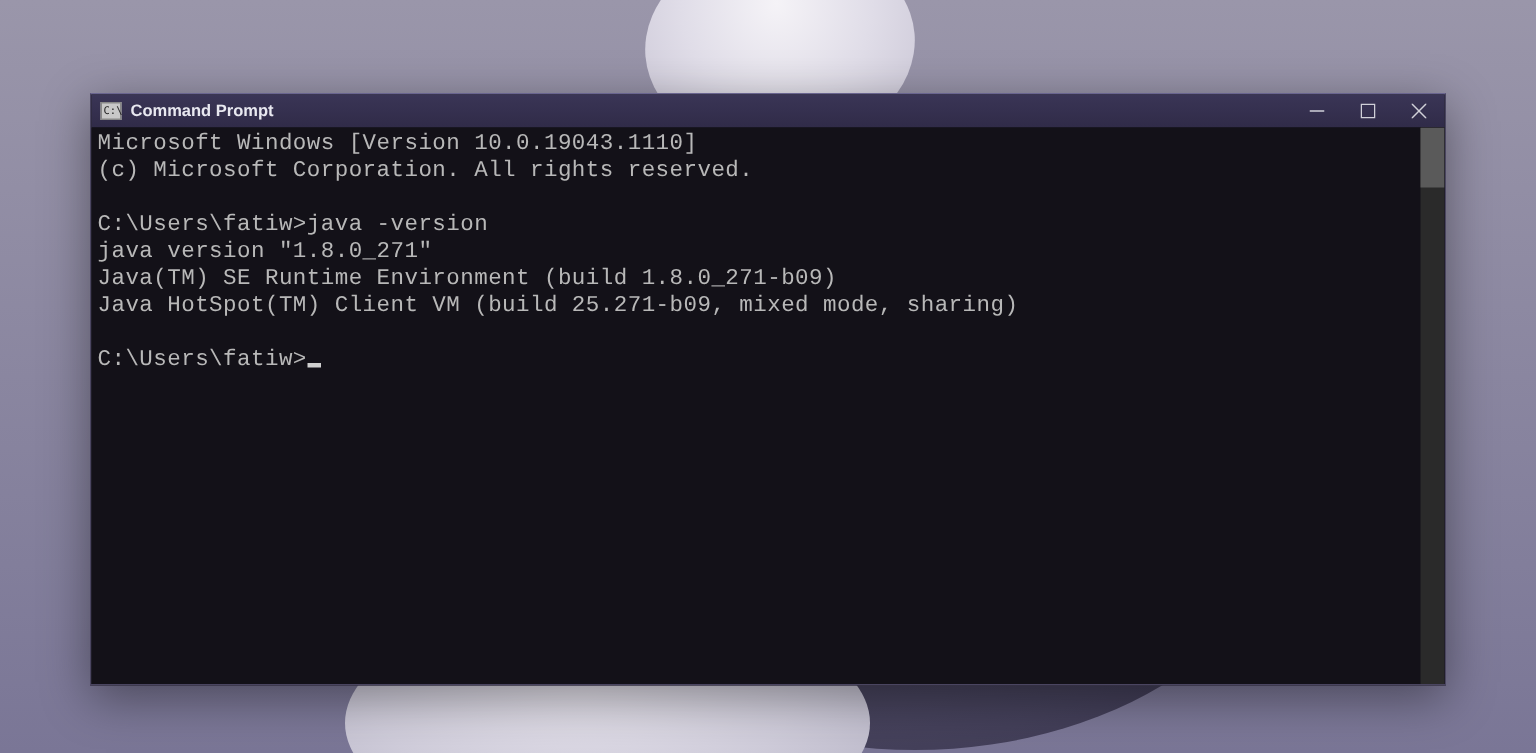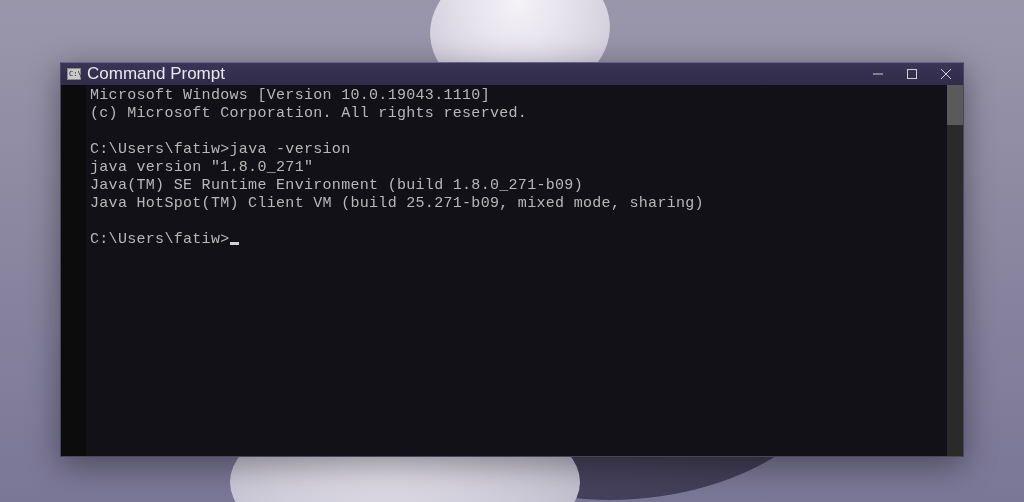--- a/index.html
+++ b/index.html
@@ -82,22 +82,22 @@
       justify-content: flex-start;
       font-size: 7px;
       color: #222;
       padding-left: 1px;
       font-family: monospace;
       line-height: 1;
     }
     
     .title-text {
       color: #e8e8f0;
-      font-size: 17px;
-      font-weight: 400;
+      font-size: 11px;
+      font-weight: 700;
     }
     
     .titlebar-right {
       display: flex;
       height: 100%;
     }
     
     .win-btn {
       width: 34px;
       height: 100%;
@@ -110,21 +110,20 @@
     
     .win-btn svg { width: 10px; height: 10px; }
     
     .terminal-area {
       position: relative;
       height: calc(100% - 22px);
       background: #1e1e1e;
       background: rgba(20,18,25,0.95);
       padding: 2px 4px;
       overflow: hidden;
-      margin-left: 25px;
     }
     
     .terminal-content {
       font-family: Consolas, 'Courier New', monospace;
       font-size: 15px;
       line-height: 18px;
       color: #b8b8b8;
       white-space: pre;
       letter-spacing: 0.3px;
     }

